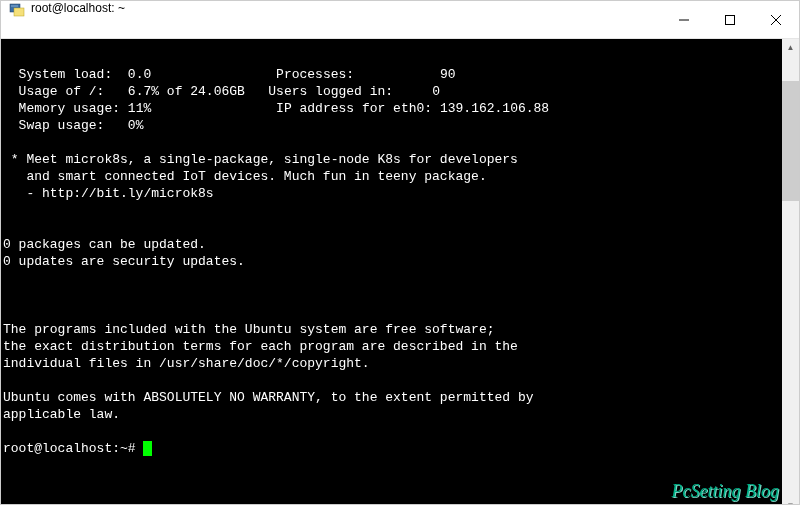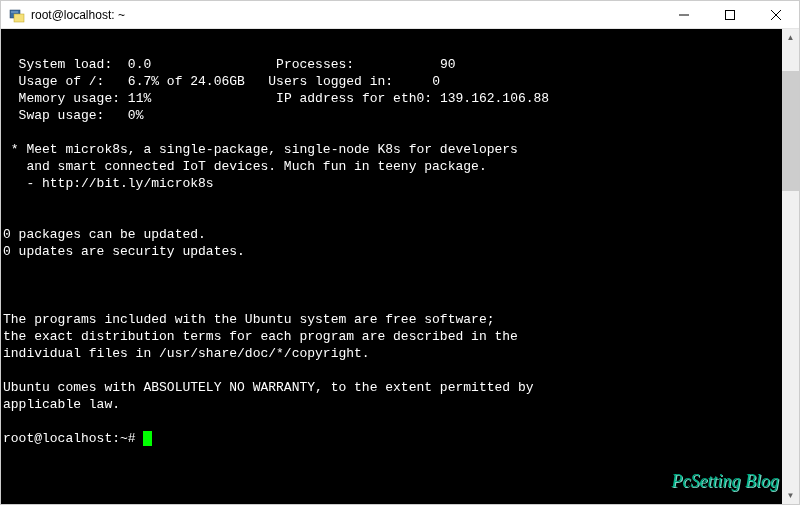--- a/index.html
+++ b/index.html
@@ -6,24 +6,24 @@
     body {
       width: 800px;
       height: 505px;
       background: #fff;
       font-family: "Segoe UI", Tahoma, sans-serif;
       position: relative;
       overflow: hidden;
       border: 1px solid #ccc;
     }
     .titlebar {
-      height: 28px;
+      height: 38px;
       background: #ffffff;
       display: flex;
-      align-items: center;
+      align-items: flex-start;
       border-bottom: 1px solid #e5e5e5;
       user-select: none;
     }
     .titlebar .app-icon {
       width: 16px; height: 16px;
       margin: 0 6px 0 8px;
       display: flex; align-items: center; justify-content: center;
     }
     .titlebar .title {
       font-size: 12px;

